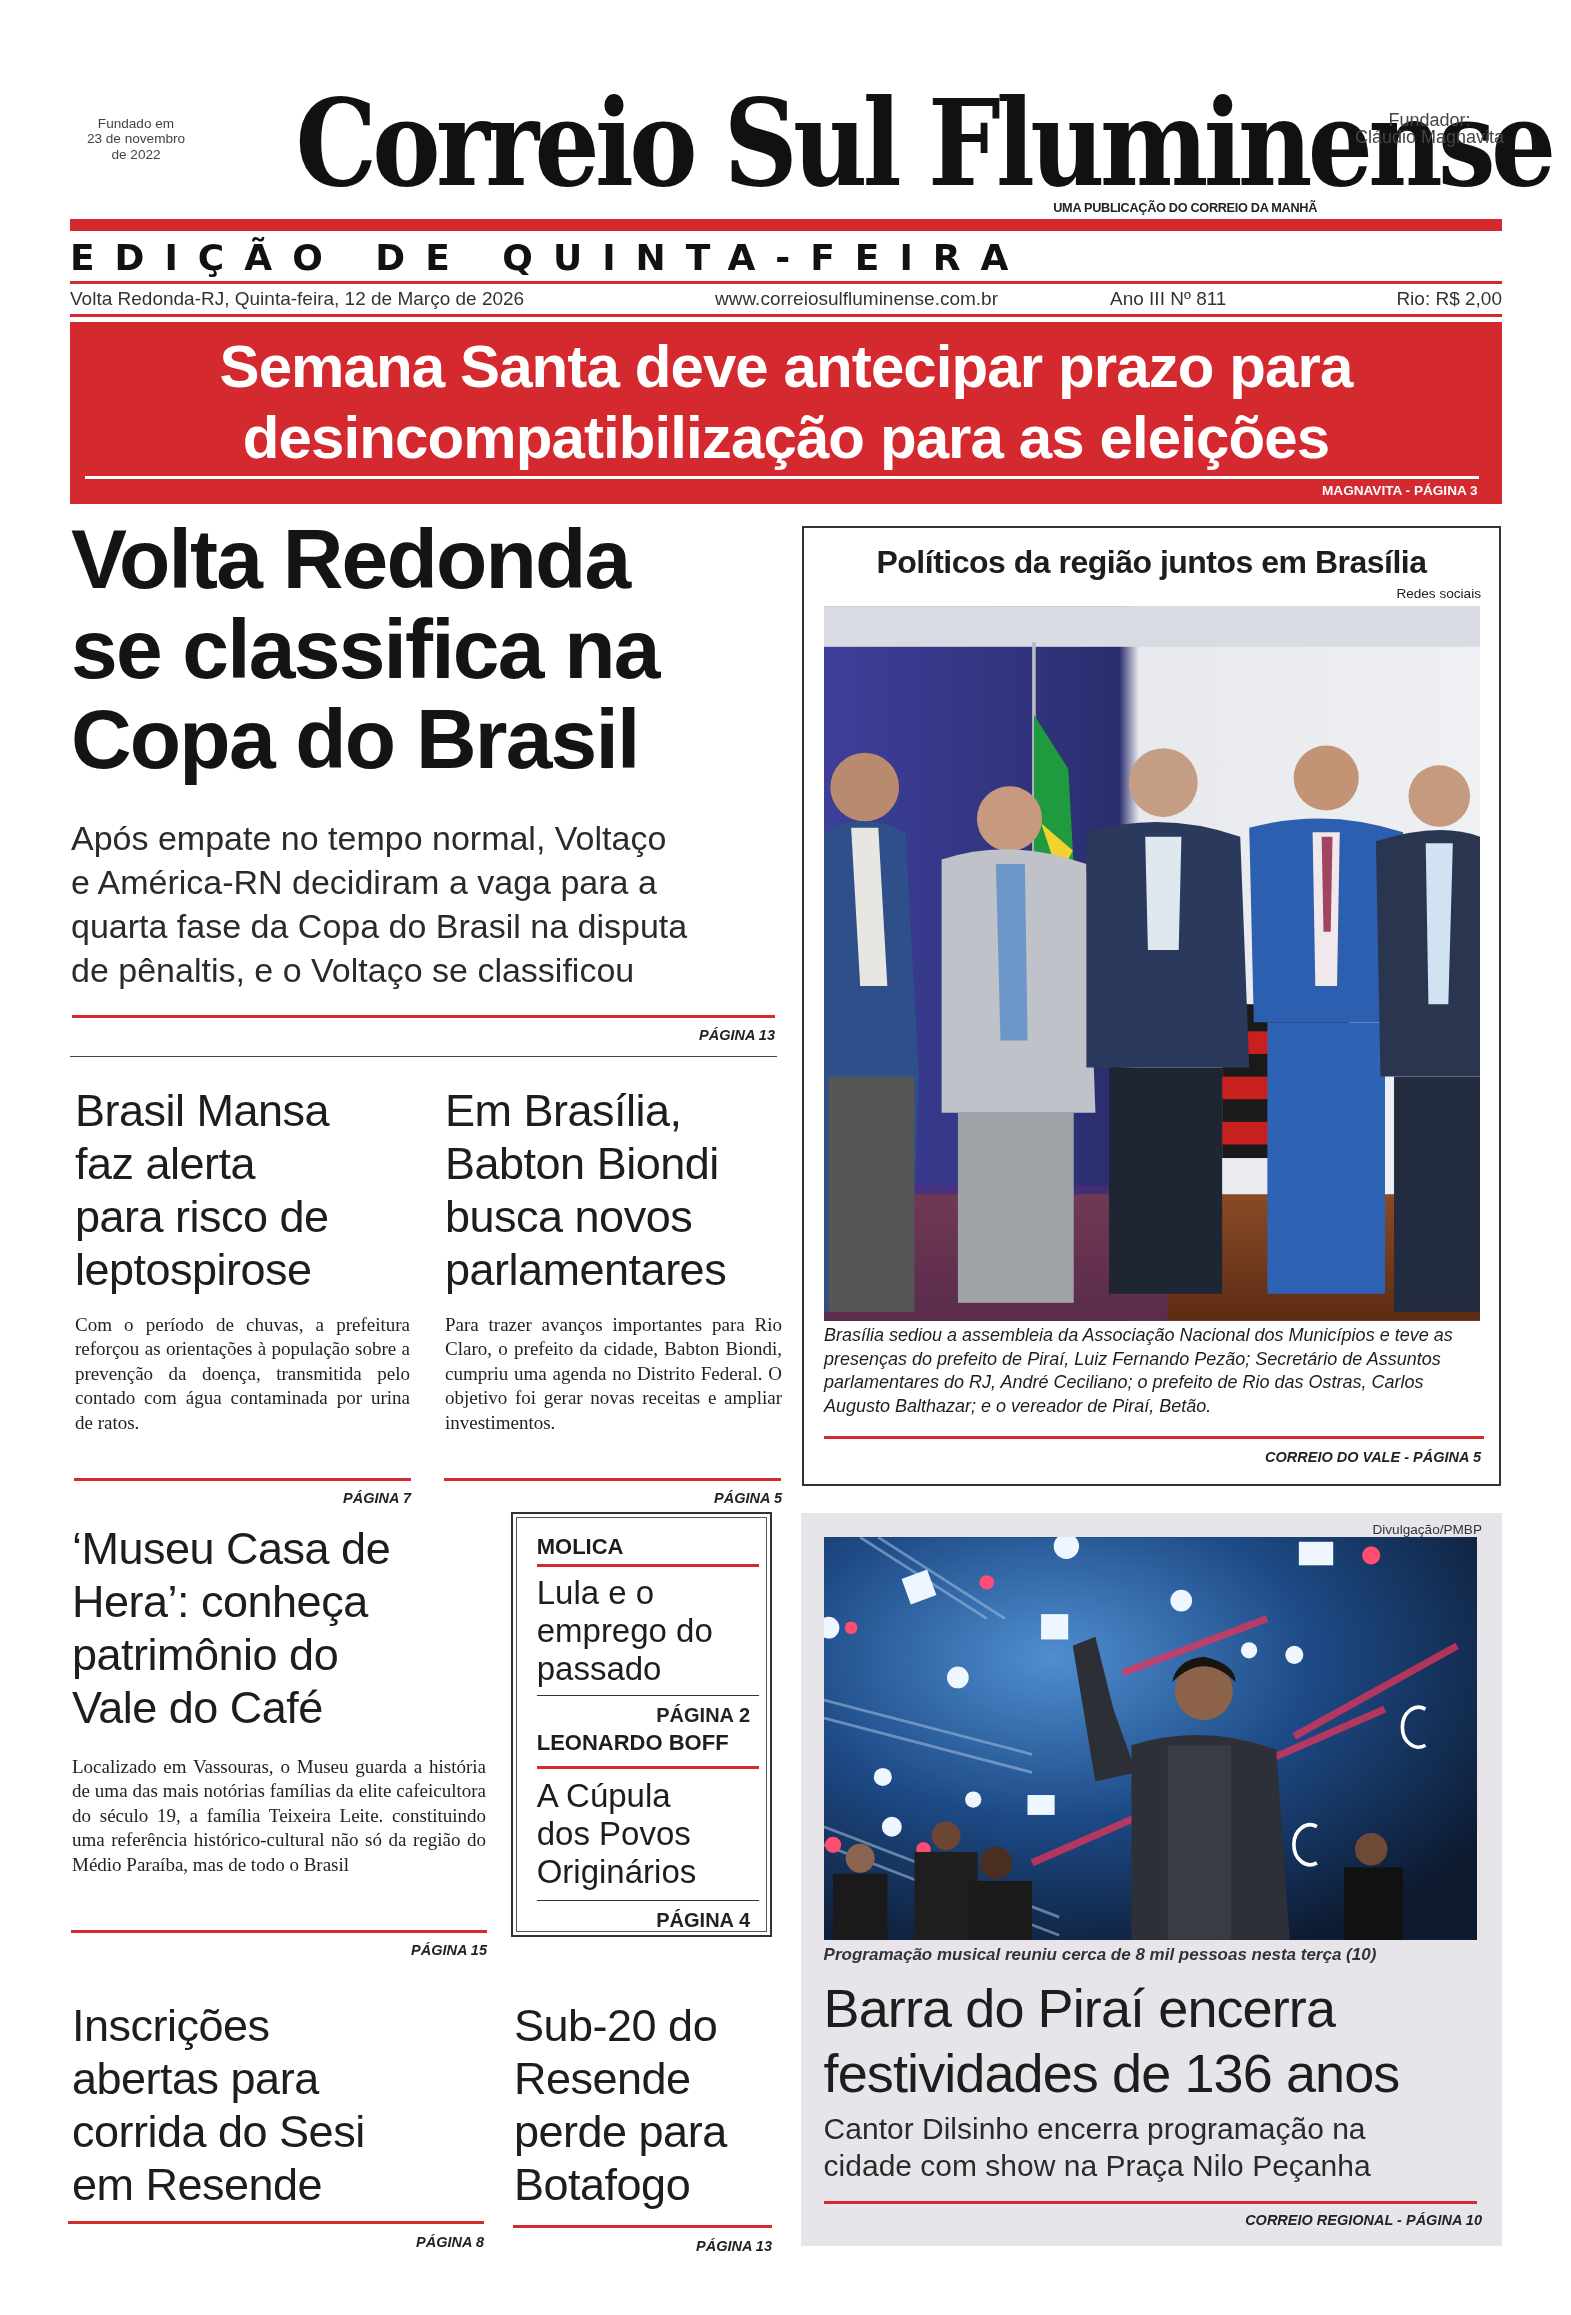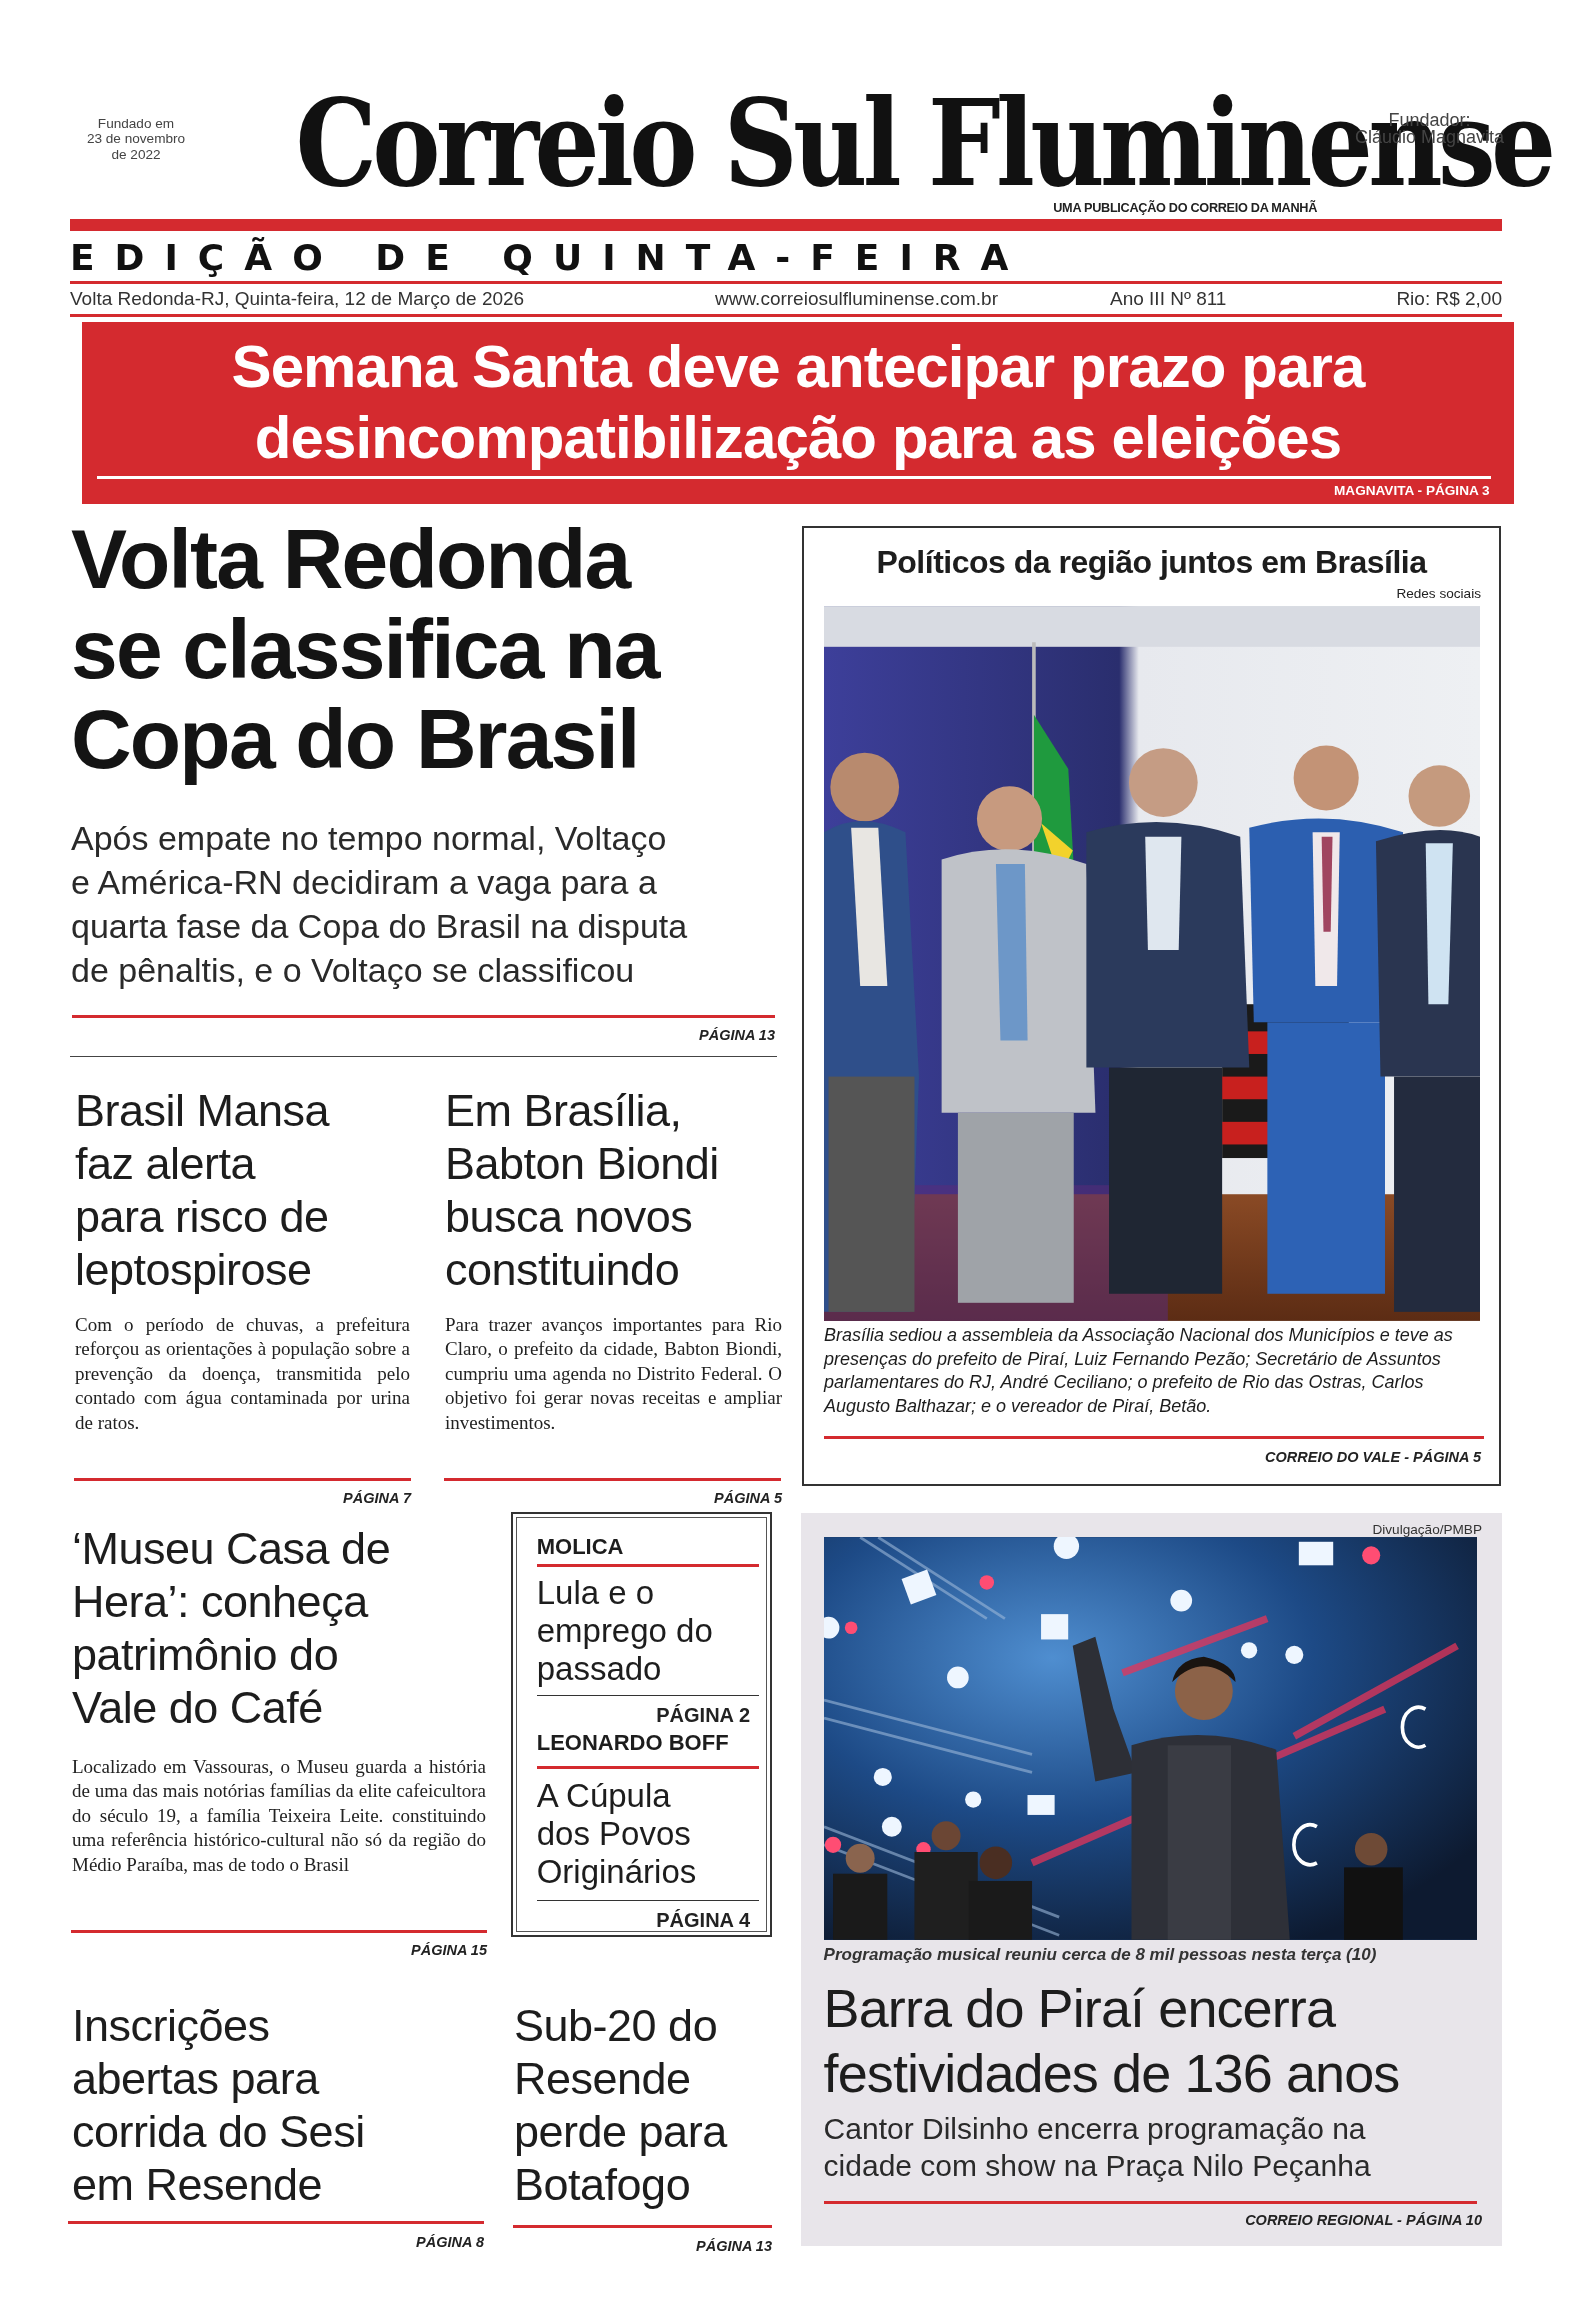--- a/index.html
+++ b/index.html
@@ -12,21 +12,21 @@
   .founder { left: 1348px; top: 112px; width: 163px; text-align: center; font-size: 18px; line-height: 17px; color: #444; }
   .logo { left: 217px; top: 80px; width: 1122px; text-align: center; font-family: "DejaVu Serif", serif; font-weight: bold; font-size: 119px; line-height: 127px; letter-spacing: -5.4px; transform: scaleX(0.86); transform-origin: center; color: #111; white-space: nowrap; }
   .tagline { left: 905px; top: 201px; width: 412px; text-align: right; font-size: 12.7px; font-weight: bold; color: #222; letter-spacing: -0.3px; }
   .bar-thick { left: 70px; top: 219px; width: 1432px; height: 11.8px; background: #d42a2f; }
   .edition { left: 70px; top: 237px; width: 1432px; text-align: left; font-size: 36px; font-weight: bold; letter-spacing: 20px; color: #111; font-family: "DejaVu Sans", sans-serif; }
   .line-thin { left: 70px; width: 1432px; height: 2.7px; background: #d42a2f; }
   .dateline { left: 70px; top: 288px; width: 1432px; height: 25px; font-size: 19px; color: #333; }
   .dateline span { position: absolute; top: 0; white-space: nowrap; }
 
   
-  .banner { left: 70px; top: 322px; width: 1432px; height: 182px; background: #d42a2f; margin-left: 12px; }
+  .banner { left: 70px; top: 322px; width: 1432px; height: 182px; background: #d42a2f; }
   .banner-title { position: absolute; left: 0; top: 9px; width: 100%; text-align: center; color: #fff; font-weight: bold; font-size: 60px; line-height: 71px; letter-spacing: -0.9px; }
   .banner-rule { position: absolute; left: 15.4px; right: 22.6px; top: 154px; height: 2.7px; background: #fff; }
   .banner-ref { position: absolute; right: 24.4px; top: 161px; color: #fff; font-weight: bold; font-size: 13.6px; }
 
   
   .lead-title { left: 71px; top: 514px; width: 715px; font-weight: bold; font-size: 84px; line-height: 90px; letter-spacing: -1.8px; color: #141414; }
   .lead-deck { left: 71px; top: 816px; width: 715px; font-size: 34px; line-height: 44px; color: #2a2a2a; }
   .red-rule { height: 2.7px; background: #d42a2f; }
   .page-ref { font-weight: bold; font-size: 14.5px; color: #222; text-align: right; font-style: italic; }
   .gray-rule { height: 1.8px; background: #555; }
@@ -119,21 +119,21 @@
   <div>leptospirose</div>
 </div>
 <div class="abs sec-body" style="left:75px;top:1313px;width:335px">Com o período de chuvas, a prefeitura reforçou as orientações à população sobre a prevenção da doença, transmitida pelo contado com água contaminada por urina de ratos.</div>
 <div class="abs red-rule" style="left:74px;top:1478px;width:337px"></div>
 <div class="abs page-ref" style="left:226px;top:1490px;width:185px">PÁGINA 7</div>
 
 <div class="abs sec-title" style="left:445px;top:1084px;width:344px">
   <div>Em Brasília,</div>
   <div>Babton Biondi</div>
   <div>busca novos</div>
-  <div>constituindo</div>
+  <div>parlamentares</div>
 </div>
 <div class="abs sec-body" style="left:445px;top:1313px;width:337px">Para trazer avanços importantes para Rio Claro, o prefeito da cidade, Babton Biondi, cumpriu uma agenda no Distrito Federal. O objetivo foi gerar novas receitas e ampliar investimentos.</div>
 <div class="abs red-rule" style="left:444px;top:1478px;width:337px"></div>
 <div class="abs page-ref" style="left:597px;top:1490px;width:185px">PÁGINA 5</div>
 
 <div class="abs photo-frame">
   <div class="pf-title">Políticos da região juntos em Brasília</div>
   <div class="pf-credit">Redes sociais</div>
   <div class="pf-photo" title="Cinco homens de terno posando em frente à bandeira do Brasil">
     <svg width="656" height="715" viewBox="0 0 725 790">

